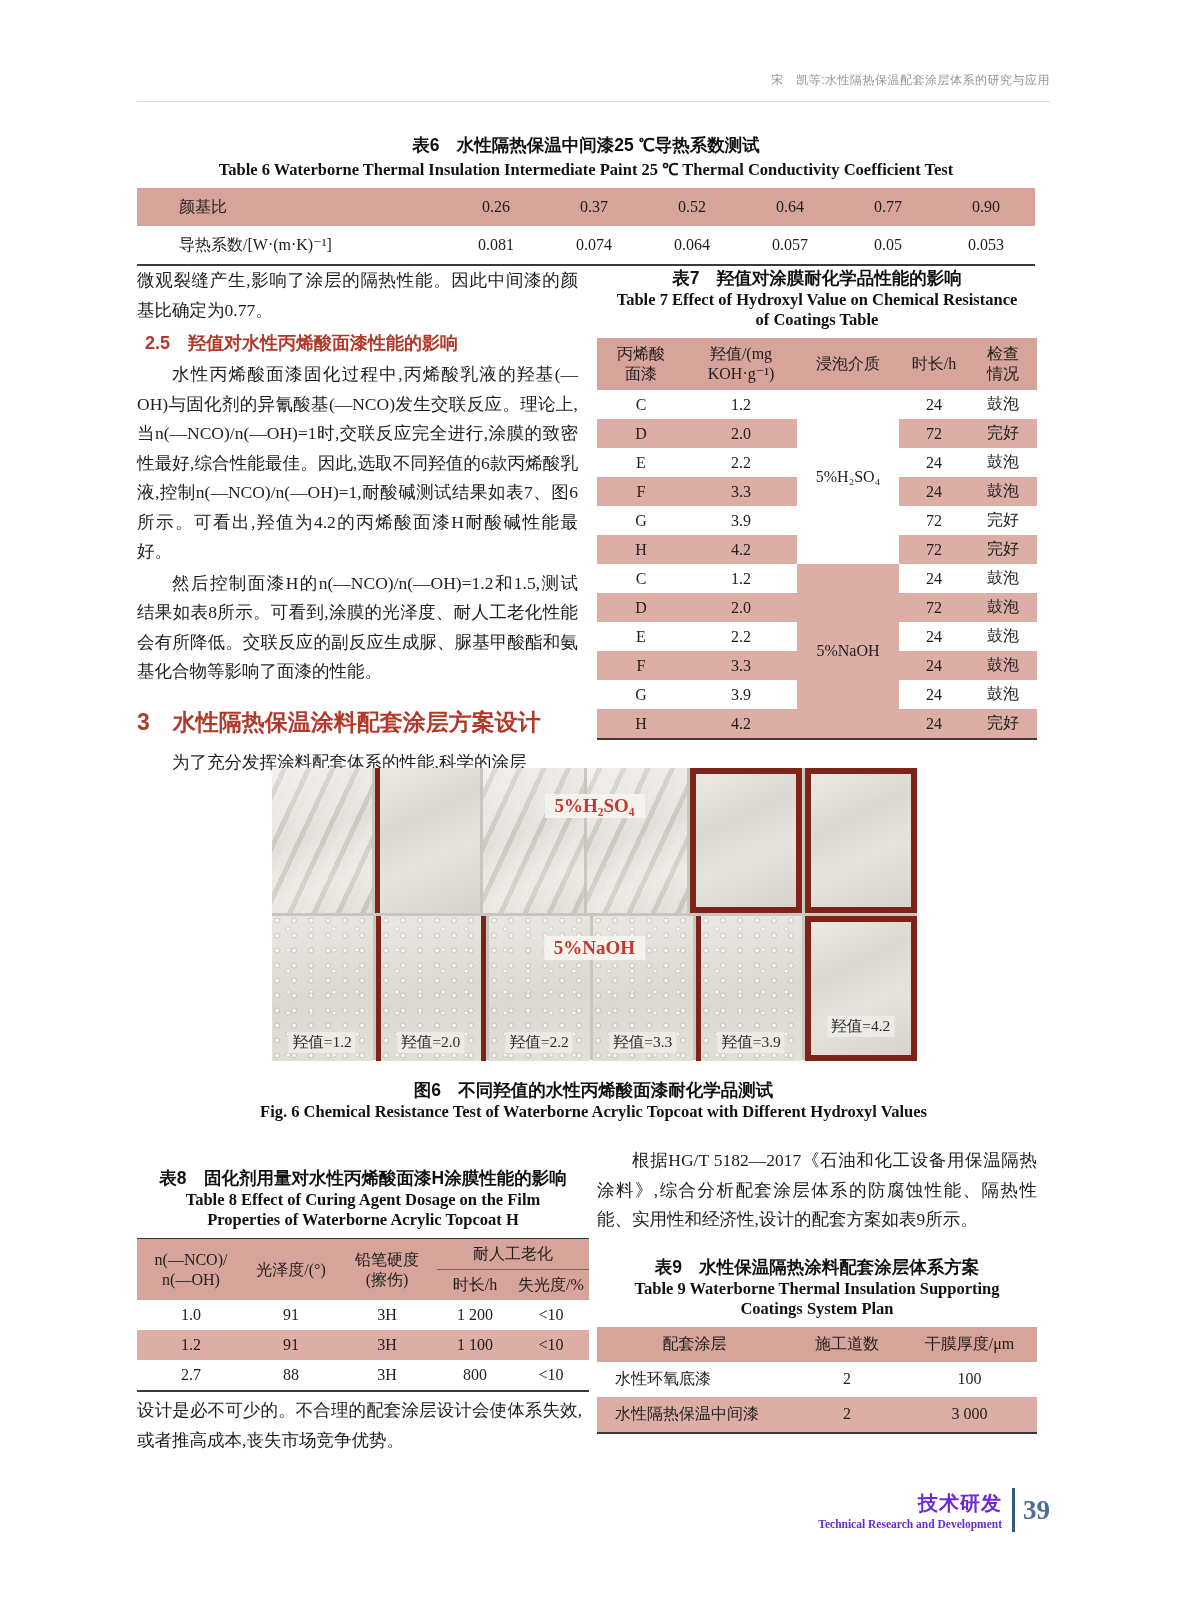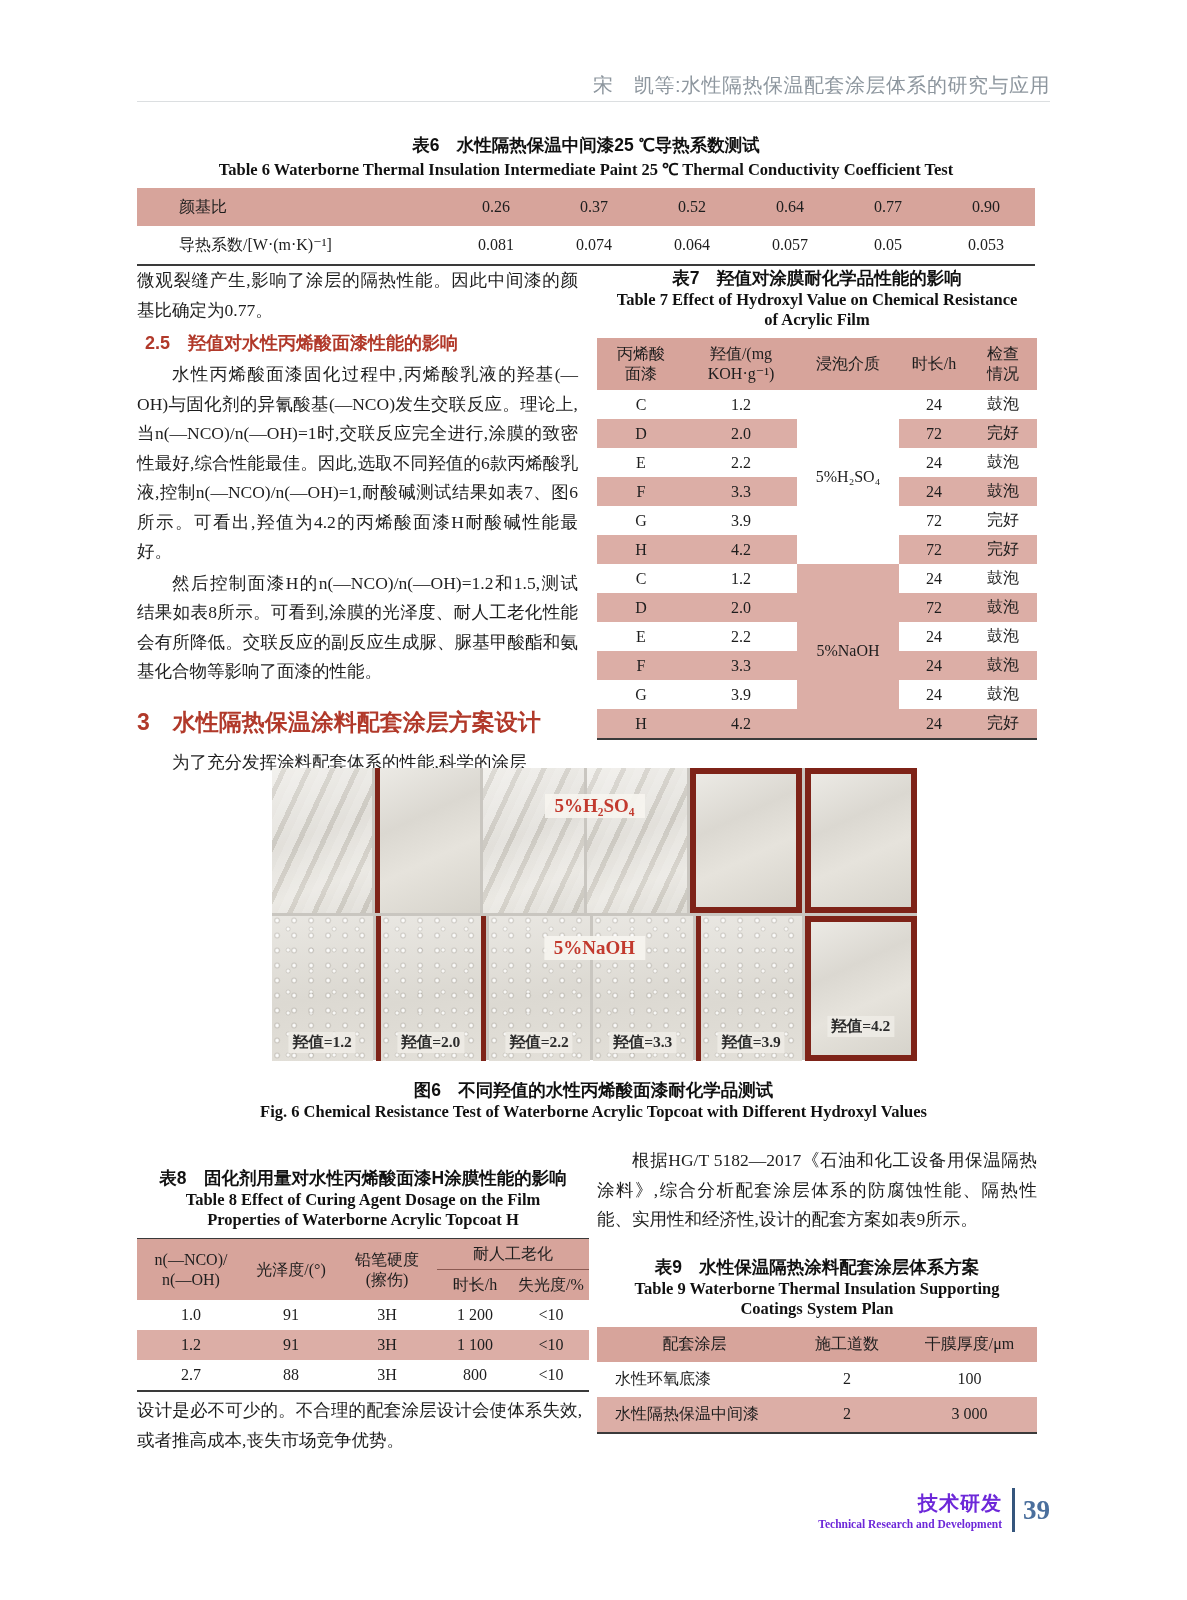--- a/index.html
+++ b/index.html
@@ -1,20 +1,20 @@
 <!DOCTYPE html>
 <html><head>
 <meta charset="utf-8">
 <style>
   html,body{margin:0;padding:0;background:#fff;}
   .page{position:relative;width:1187px;height:1600px;background:#fff;margin:0 auto;
         font-family:"Liberation Serif","DejaVu Serif",serif;color:#1d1d1d;overflow:hidden;}
   
   .runhead{position:absolute;left:137px;top:72px;width:913px;text-align:right;
-           font-family:"Liberation Sans",sans-serif;font-size:20px;color:#8d969e;letter-spacing:.5px;}
+           font-family:"Liberation Sans",sans-serif;font-size:12px;color:#8d969e;letter-spacing:.5px;}
   .runrule{position:absolute;left:137px;top:101px;width:913px;height:0;border-top:1.5px solid #dcdfe1;}
   
   .cap-zh{font-family:"Liberation Sans",sans-serif;font-weight:bold;font-size:17.5px;text-align:center;color:#111;}
   .cap-en{font-family:"Liberation Serif",serif;font-weight:bold;font-size:16.5px;text-align:center;color:#111;}
   
   table{border-collapse:collapse;table-layout:fixed;}
   td,th{font-size:16px;font-weight:normal;text-align:center;vertical-align:middle;padding:0 2px;}
   .hdr{background:#d7a49b;}
   .sh {background:#dcaea6;}
   
@@ -32,21 +32,21 @@
   
   .t7{width:440px;margin-top:8px;border-bottom:2px solid #3a3a3a;}
   .t7 td{height:29px;}
   .t7 .hd td{height:52px;white-space:pre-line;line-height:20px;}
   .t7 td.media{background:#fff;font-size:16px;}
   .t7 td.mediapink{background:#dcaea6;}
   
   .fig{position:absolute;left:272px;top:768px;width:645px;height:292px;background:#c9c6c0;}
   .figrow{position:absolute;left:0;width:645px;height:145px;display:flex;gap:3px;}
   .fr1{top:0;} .fr2{top:148px;}
-  .panel{position:relative;flex:1 1 0;background:linear-gradient(155deg,#eceae5 0%,#dbd8d1 35%,#e6e3dc 60%,#d6d3cb 100%);font-weight:bold;}
+  .panel{position:relative;flex:1 1 0;background:linear-gradient(155deg,#eceae5 0%,#dbd8d1 35%,#e6e3dc 60%,#d6d3cb 100%);}
   .wrinkle{background:
      repeating-linear-gradient(115deg,rgba(255,255,255,.35) 0 9px,rgba(120,115,105,.12) 9px 14px,rgba(255,255,255,.25) 14px 22px),
      linear-gradient(160deg,#eceae5,#d8d5ce 45%,#e4e1da 75%,#d3d0c8);}
   .drops{background:
      radial-gradient(circle at 30% 30%,rgba(255,255,255,.9) 1px,rgba(105,100,92,.18) 2.4px,rgba(0,0,0,0) 3.6px),
      radial-gradient(circle at 70% 62%,rgba(255,255,255,.8) 1px,rgba(105,100,92,.14) 2px,rgba(0,0,0,0) 3px),
      linear-gradient(170deg,#e9e7e2,#dcd9d2 55%,#e3e0d9);
      background-size:17px 15px,23px 21px,100% 100%;}
   .f-left{border-left:5px solid #7e2318;}
   .f-lr{border-left:5px solid #7e2318;border-right:5px solid #7e2318;}
@@ -125,21 +125,21 @@
     <div class="h25">2.5　羟值对水性丙烯酸面漆性能的影响</div>
     <div class="para ind">水性丙烯酸面漆固化过程中,丙烯酸乳液的羟基(—OH)与固化剂的异氰酸基(—NCO)发生交联反应。理论上,当n(—NCO)/n(—OH)=1时,交联反应完全进行,涂膜的致密性最好,综合性能最佳。因此,选取不同羟值的6款丙烯酸乳液,控制n(—NCO)/n(—OH)=1,耐酸碱测试结果如表7、图6所示。可看出,羟值为4.2的丙烯酸面漆H耐酸碱性能最好。</div>
     <div class="para ind" style="margin-top:2px">然后控制面漆H的n(—NCO)/n(—OH)=1.2和1.5,测试结果如表8所示。可看到,涂膜的光泽度、耐人工老化性能会有所降低。交联反应的副反应生成脲、脲基甲酸酯和氨基化合物等影响了面漆的性能。</div>
     <div class="h3x">3　水性隔热保温涂料配套涂层方案设计</div>
     <div class="para ind">为了充分发挥涂料配套体系的性能,科学的涂层</div>
   </div>
 
   <div class="colR">
     <div class="cap-zh">表7　羟值对涂膜耐化学品性能的影响</div>
     <div class="cap-en">Table 7  Effect of Hydroxyl Value on Chemical Resistance</div>
-    <div class="cap-en">of Acrylic Film</div>
+    <div class="cap-en">of Coatings Table</div>
     <table class="t7">
       <colgroup>
           <col style="width:88px">
           <col style="width:112px">
           <col style="width:102px">
           <col style="width:70px">
           <col style="width:68px">
         </colgroup>
       <tbody>
           <tr class="hd hdr">

